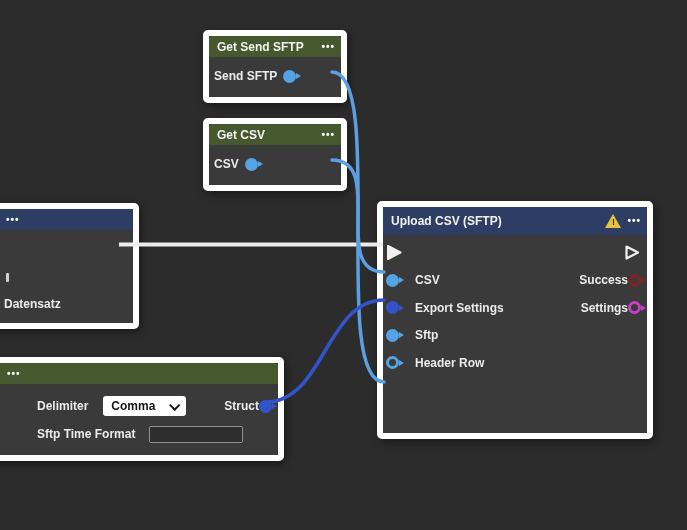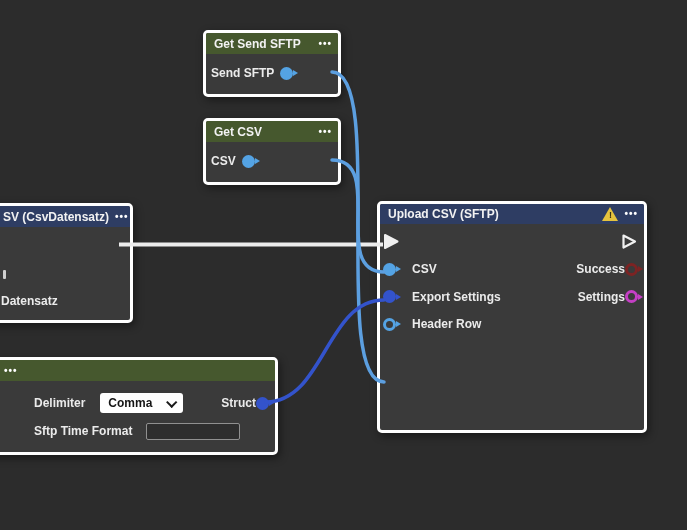--- a/index.html
+++ b/index.html
@@ -1,18 +1,18 @@
 <!DOCTYPE html>
 <html><head>
 <meta charset="utf-8">
 <style>
   html,body{margin:0;padding:0;background:#2c2c2c;}
   #canvas{position:relative;width:687px;height:530px;overflow:hidden;background:#2c2c2c;
           font-family:"Liberation Sans",sans-serif;}
-  .node{position:absolute;background:#3a3a3a;border:3px solid #ffffff;border-radius:5px;
+  .node{position:absolute;background:#3a3a3a;border:6px solid #ffffff;border-radius:5px;
         box-shadow:2px 3px 8px rgba(0,0,0,.45);color:#ebebeb;font-size:12px;font-weight:700;}
   .hdr{height:21px;display:flex;align-items:center;gap:6px;padding:0 6px 0 8px;
        border-radius:2px 2px 0 0;background:var(--hc,#444);}
   .hdr .title{flex:1;white-space:nowrap;color:#f2f2f2;}
   .dots{color:#fff;font-size:10px;letter-spacing:1px;line-height:1;cursor:pointer;white-space:nowrap;}
   .rows{display:flex;flex-direction:column;}
   .row{display:flex;align-items:center;height:28px;padding:0 6px 0 5px;}
   .sp{flex:1;}
   .lbl{white-space:nowrap;}
   .lbl.in{margin-left:16px;}
@@ -44,21 +44,21 @@
         transform:rotate(45deg) translateY(-1px);flex:none;}
   
   #n-sftp{left:203px;top:30px;width:132px;height:61px;}
   #n-getcsv{left:203px;top:118px;width:132px;height:61px;}
   #n-csvd{left:-59px;top:203px;width:186px;height:114px;}
   #n-csvd .hdr{padding-left:59px;}
   #n-csvd .row{padding-right:6px;}
   #n-csvd .row.named{padding-left:57px;}
   #n-csvd .frag{position:absolute;left:59px;top:64px;width:3px;height:9px;background:#cfcfcf;border-radius:1px;}
   #n-upload{left:377px;top:201px;width:264px;height:226px;}
-  #n-upload .hdr{height:20px;}
+  #n-upload .hdr{height:28px;}
   #n-upload .row{height:27.5px;padding-left:3px;}
   #n-upload .rows{margin-top:4px;}
   #n-make{left:-40px;top:357px;width:312px;height:92px;}
   #n-make .hdr{padding-left:41px;}
   #n-make .rows{margin-top:8px;}
   #n-make .row{padding-left:71px;padding-right:6px;}
   .rows.pad1{margin-top:5px;}
   .rows.pad2{margin-top:4px;}
   .row.out{}
   .row.out .lbl{margin-right:6px;}
@@ -90,21 +90,20 @@
     <div class="rows pad1">
       <div class="row out">
         <span class="lbl">CSV</span>
         <span class="port filled" style="--c: #54a3e4;"></span>
       </div>
     </div>
   </div>
 
   <div class="node" id="n-csvd">
     <div class="hdr" style="--hc: #2e3d63;">
-      <span class="title">SV (CsvDatensatz)</span>
       <span class="dots">•••</span>
     </div>
     <div class="rows pad2">
       <div class="row out">
         <svg class="flow" width="17" height="17" viewBox="0 0 17 17">
           <polygon points="2,2 14.5,8.5 2,15" fill="#f0f0f0" stroke="#f0f0f0" stroke-width="2" stroke-linejoin="round"></polygon>
         </svg>
       </div>
       <div class="row named">
         <span class="lbl"></span>
@@ -140,20 +139,24 @@
         <span class="port hollow" style="--c: #7c2323;"></span>
       </div>
       <div class="row">
         <span class="port filled" style="--c: #3353cb;"></span>
         <span class="lbl in">Export Settings</span>
         <span class="sp"></span>
         <span class="lbl out">Settings</span>
         <span class="port hollow" style="--c: #c43fc4;"></span>
       </div>
       <div class="row">
+        <span class="port filled" style="--c: #54a3e4;"></span>
+        <span class="lbl in">Sftp</span>
+      </div>
+      <div class="row">
         <span class="port hollow" style="--c: #54a3e4;"></span>
         <span class="lbl in">Header Row</span>
       </div>
     </div>
   </div>
 
   <div class="node" id="n-make">
     <div class="hdr" style="--hc: #46582e;">
       <span class="dots">•••</span>
     </div>

